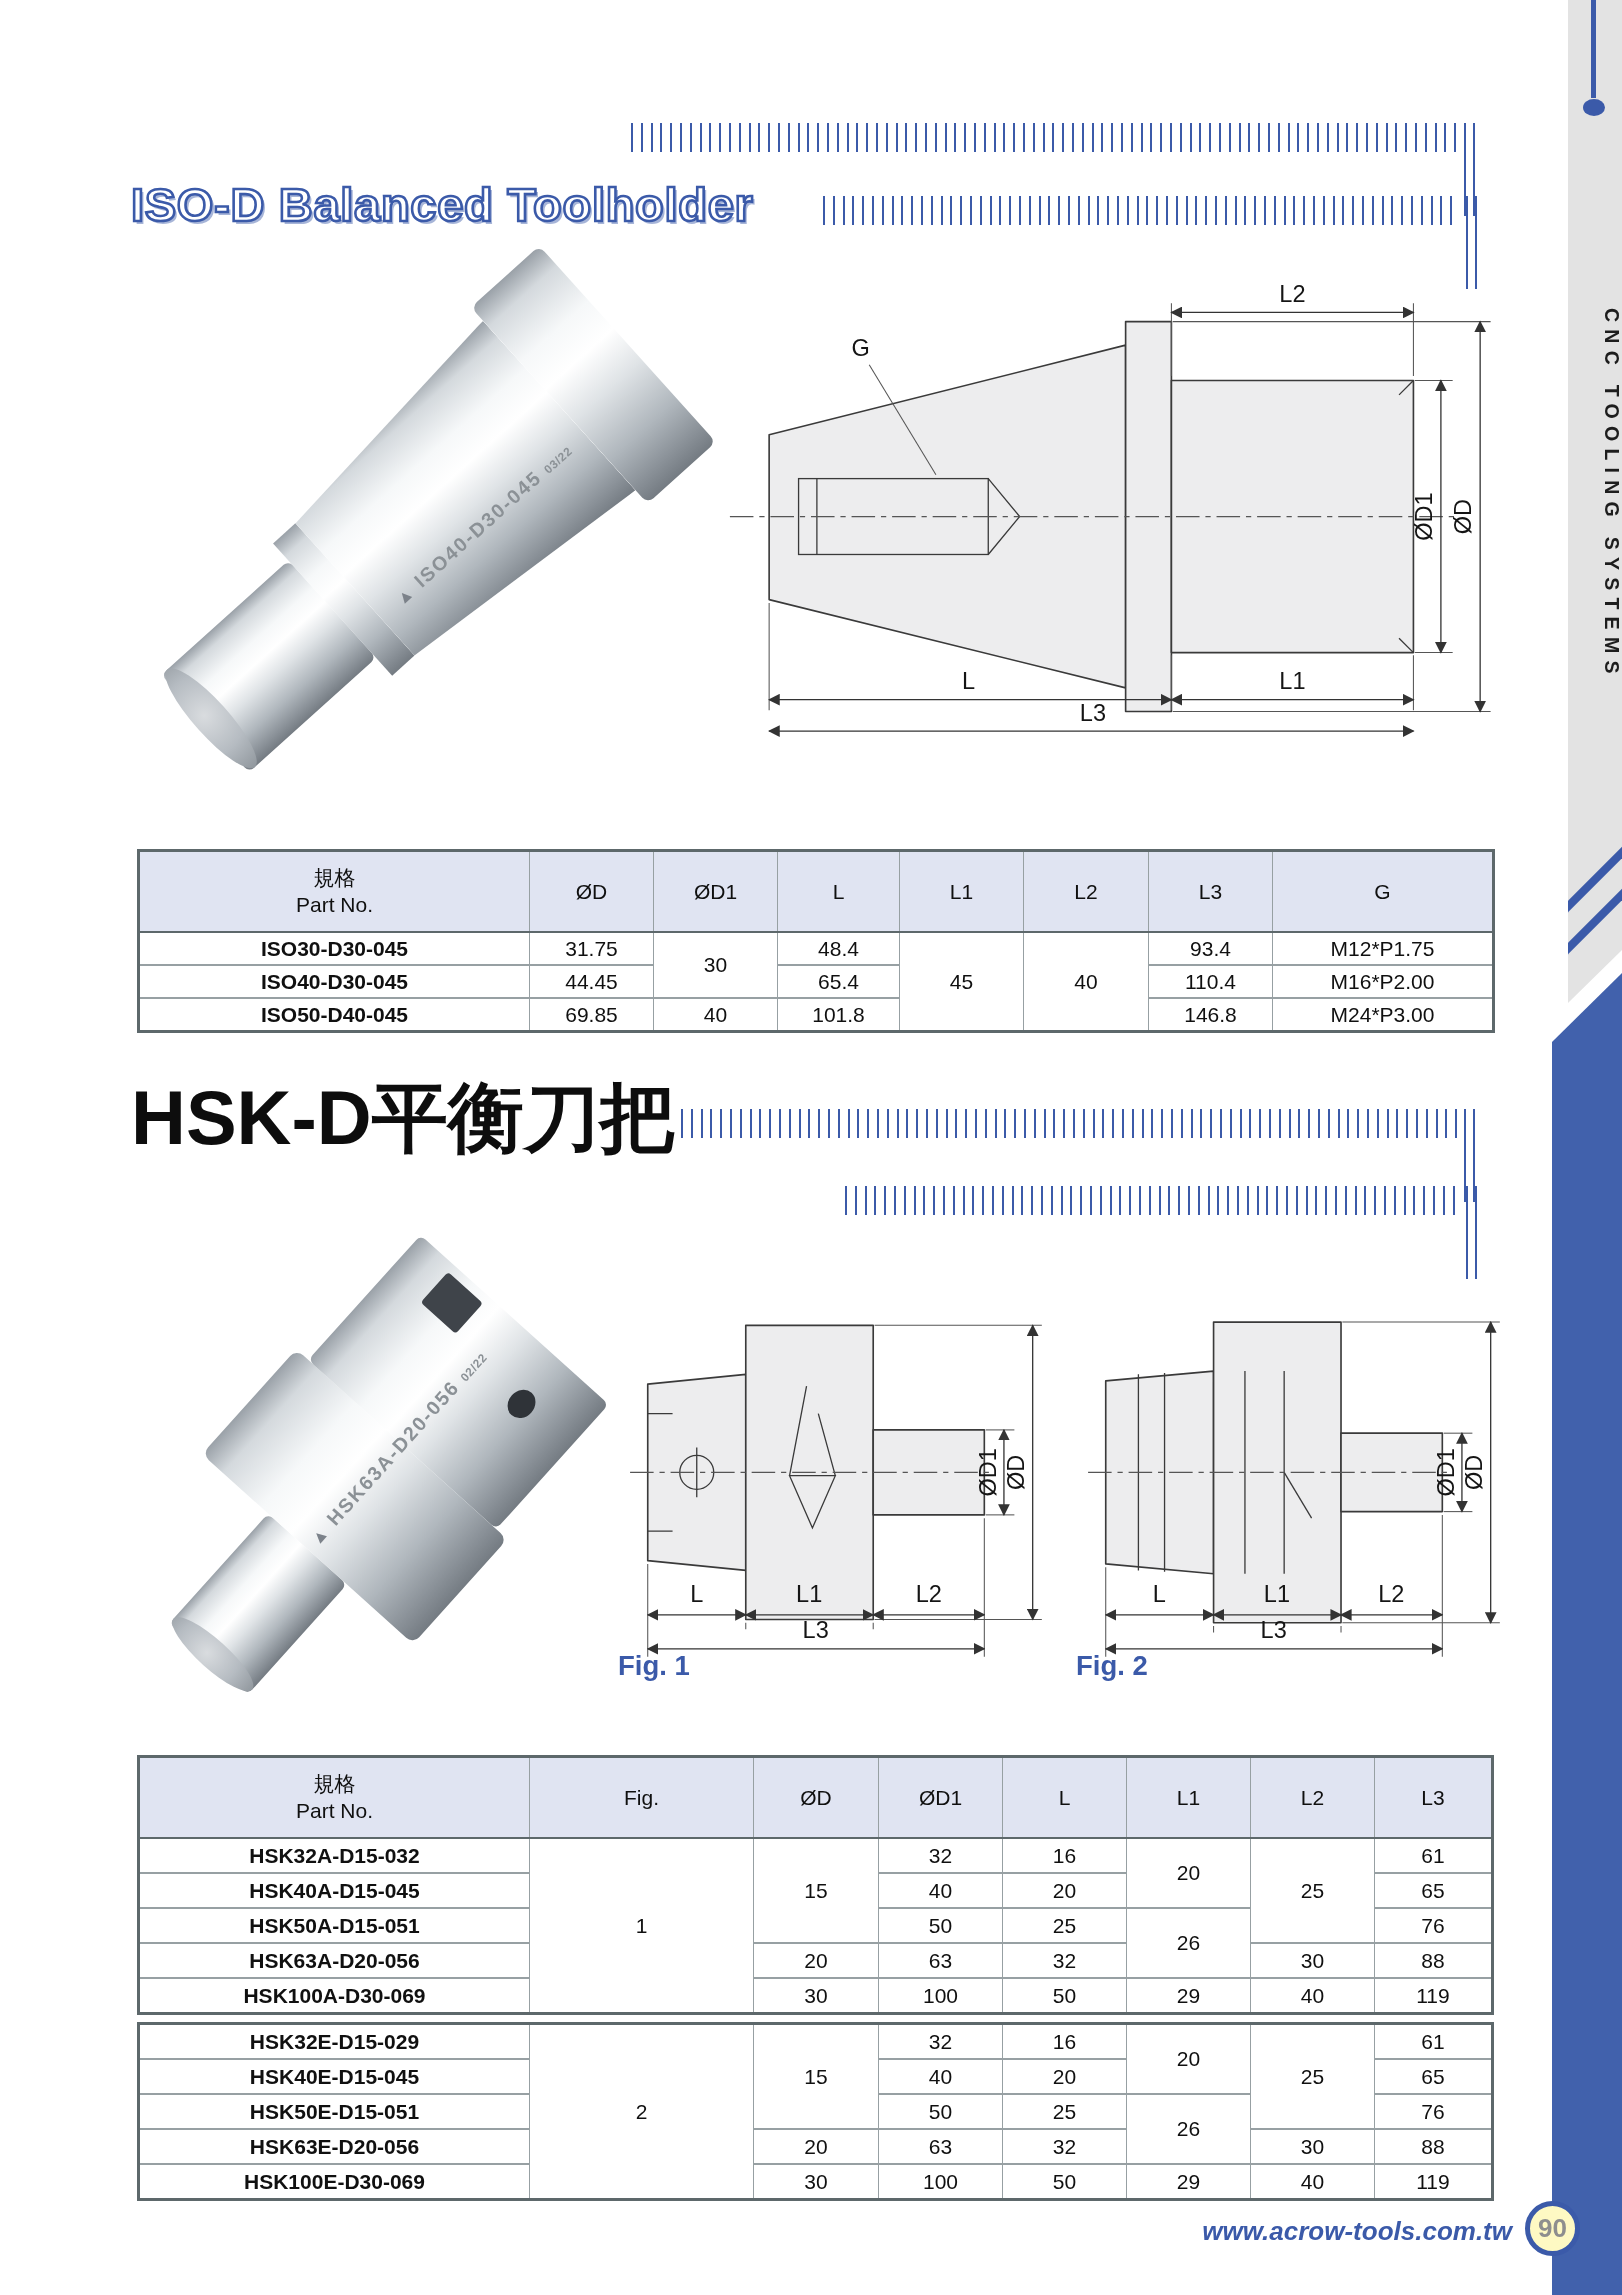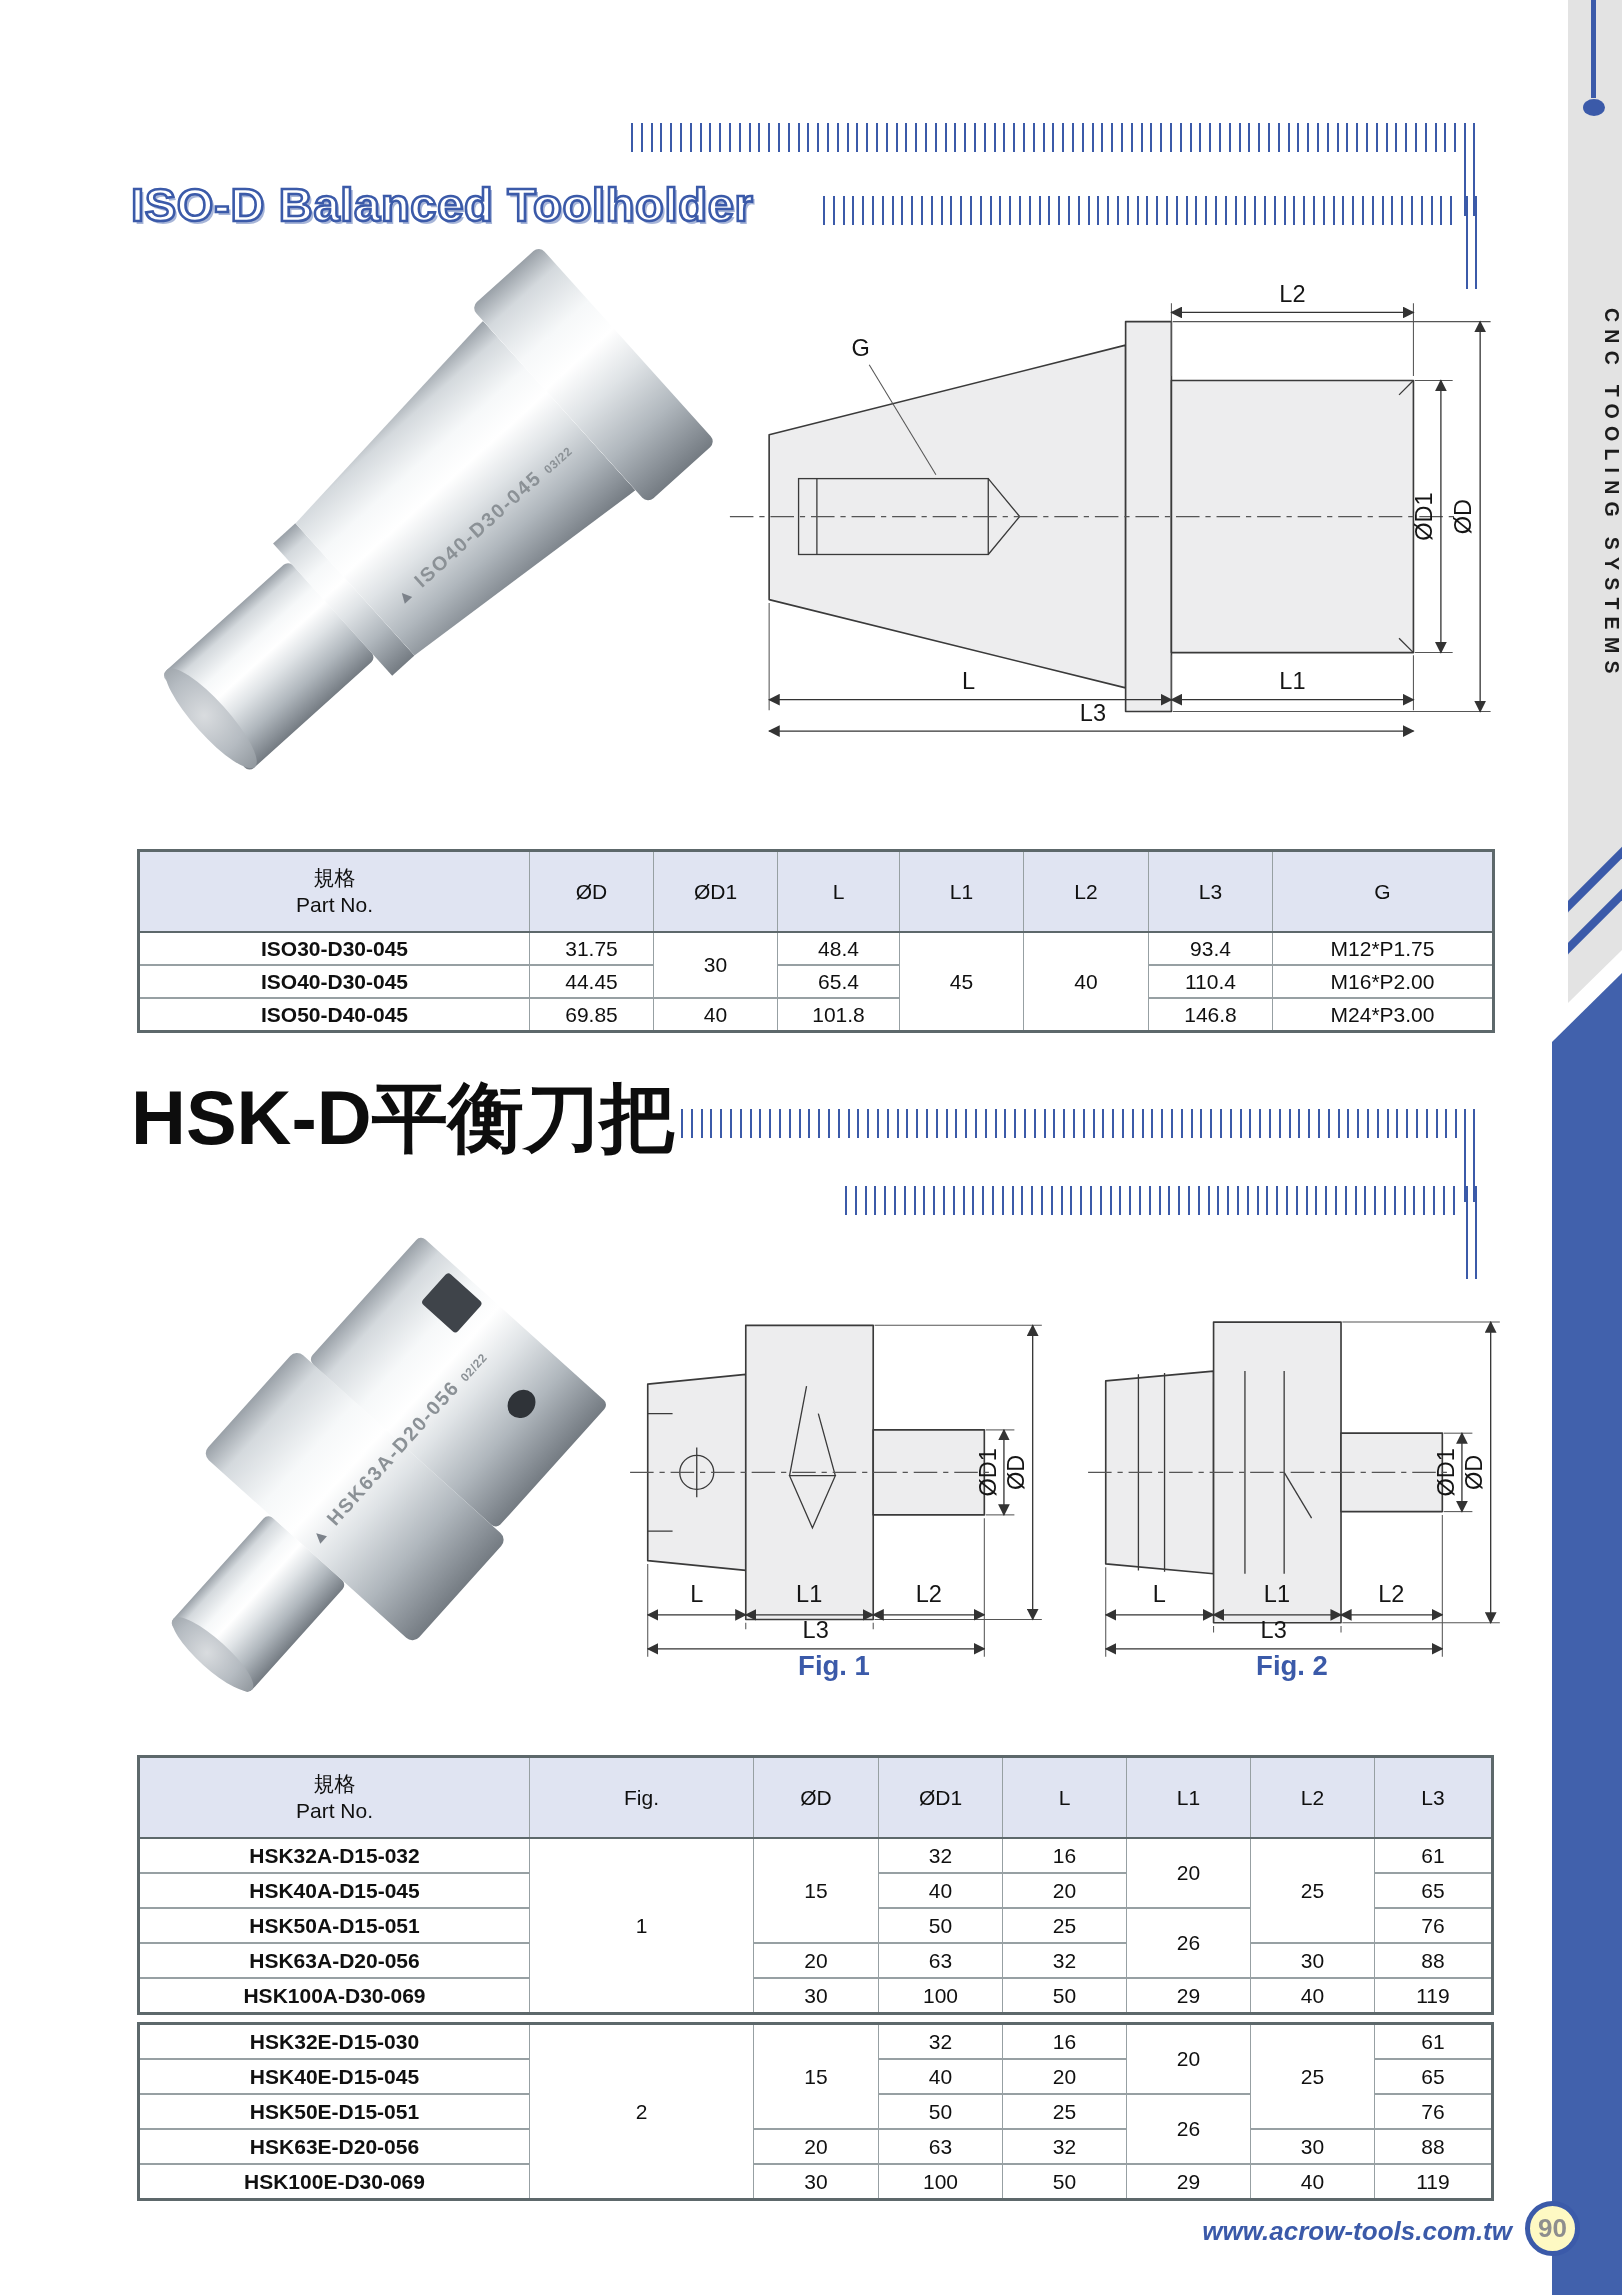--- a/index.html
+++ b/index.html
@@ -37,21 +37,21 @@
   .th-line{display:block;line-height:1.25;}
   .tbl{position:absolute;left:137px;}
 
   
   .drawing text{font-family:"Liberation Sans","DejaVu Sans",sans-serif;font-size:36px;fill:#151515;}
   .drawing .body{fill:#ededee;stroke:#3a3a3a;stroke-width:2.5;stroke-linejoin:round;}
   .drawing .det{fill:none;stroke:#3a3a3a;stroke-width:2;}
   .drawing .cl{stroke:#555;stroke-width:2;stroke-dasharray:36 9 8 9;fill:none;}
   .drawing .dim{stroke:#333;stroke-width:2;fill:none;}
   .drawing .ext{stroke:#555;stroke-width:1.6;fill:none;}
-  .fig-label{position:absolute;font-size:27.5px;font-weight:700;color:#3b5aa9;text-align:center;}
+  .fig-label{position:absolute;font-size:27.5px;font-weight:700;color:#3b5aa9;}
 
   
   .photo{position:absolute;}
   .metal{background:linear-gradient(180deg,#9aa1a8 0%,#d4d9dd 10%,#f6f8f9 28%,#ffffff 42%,#dfe3e6 58%,#b0b7bd 78%,#8a9198 92%,#747b82 100%);}
   .tool{position:absolute;}
   .tool>div{position:absolute;}
   .engraving{position:absolute;color:#8b9196;font-size:19.6px;letter-spacing:2px;white-space:nowrap;font-weight:600;}
   .engraving .logo{color:#7c828a;font-size:17px;}
   .engraving .date{font-size:11.8px;letter-spacing:0.7px;}
 
@@ -370,21 +370,21 @@
         <col style="width:224px">
         <col style="width:125px">
         <col style="width:124px">
       <col style="width:124px">
         <col style="width:124px">
         <col style="width:124px">
         <col style="width:118px">
     </colgroup>
     <tbody>
         <tr>
-      <td class="part">HSK32E-D15-030</td>
+      <td class="part">HSK32E-D15-029</td>
       <td rowspan="5">2</td>
       <td rowspan="3">15</td>
       <td>32</td>
       <td>16</td>
       <td rowspan="2">20</td>
       <td rowspan="3">25</td>
       <td>61</td>
     </tr>
     <tr>
       <td class="part">HSK40E-D15-045</td>

